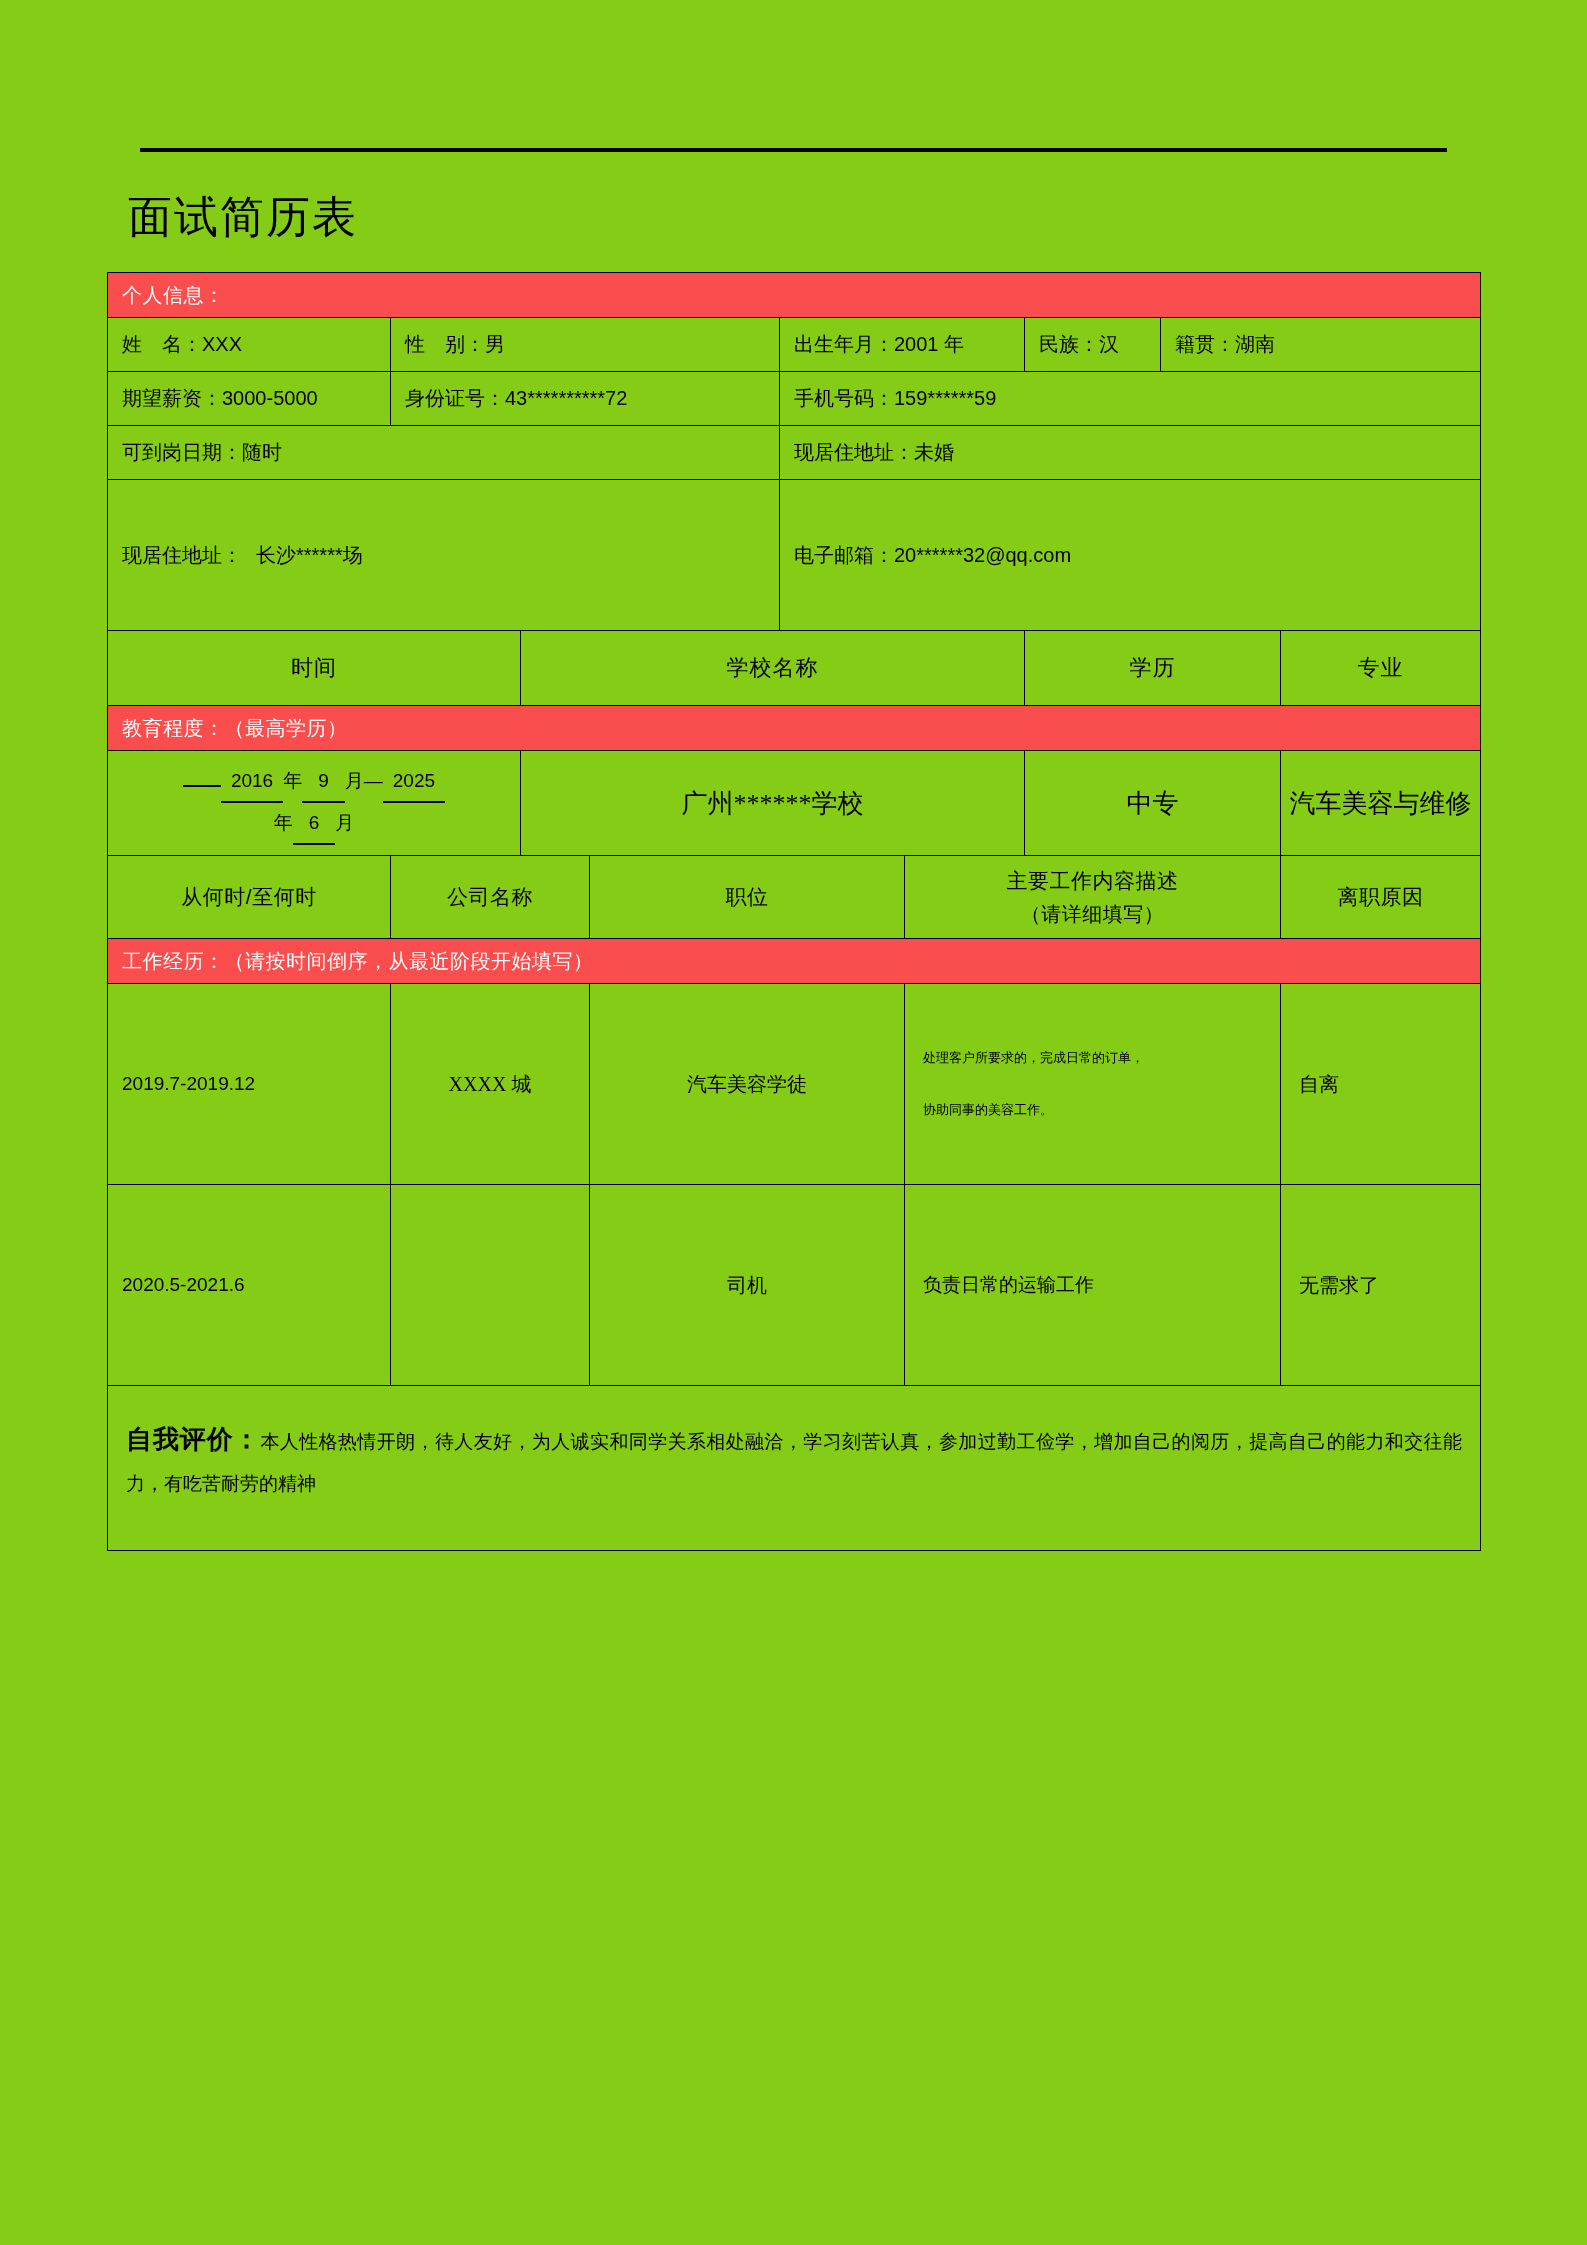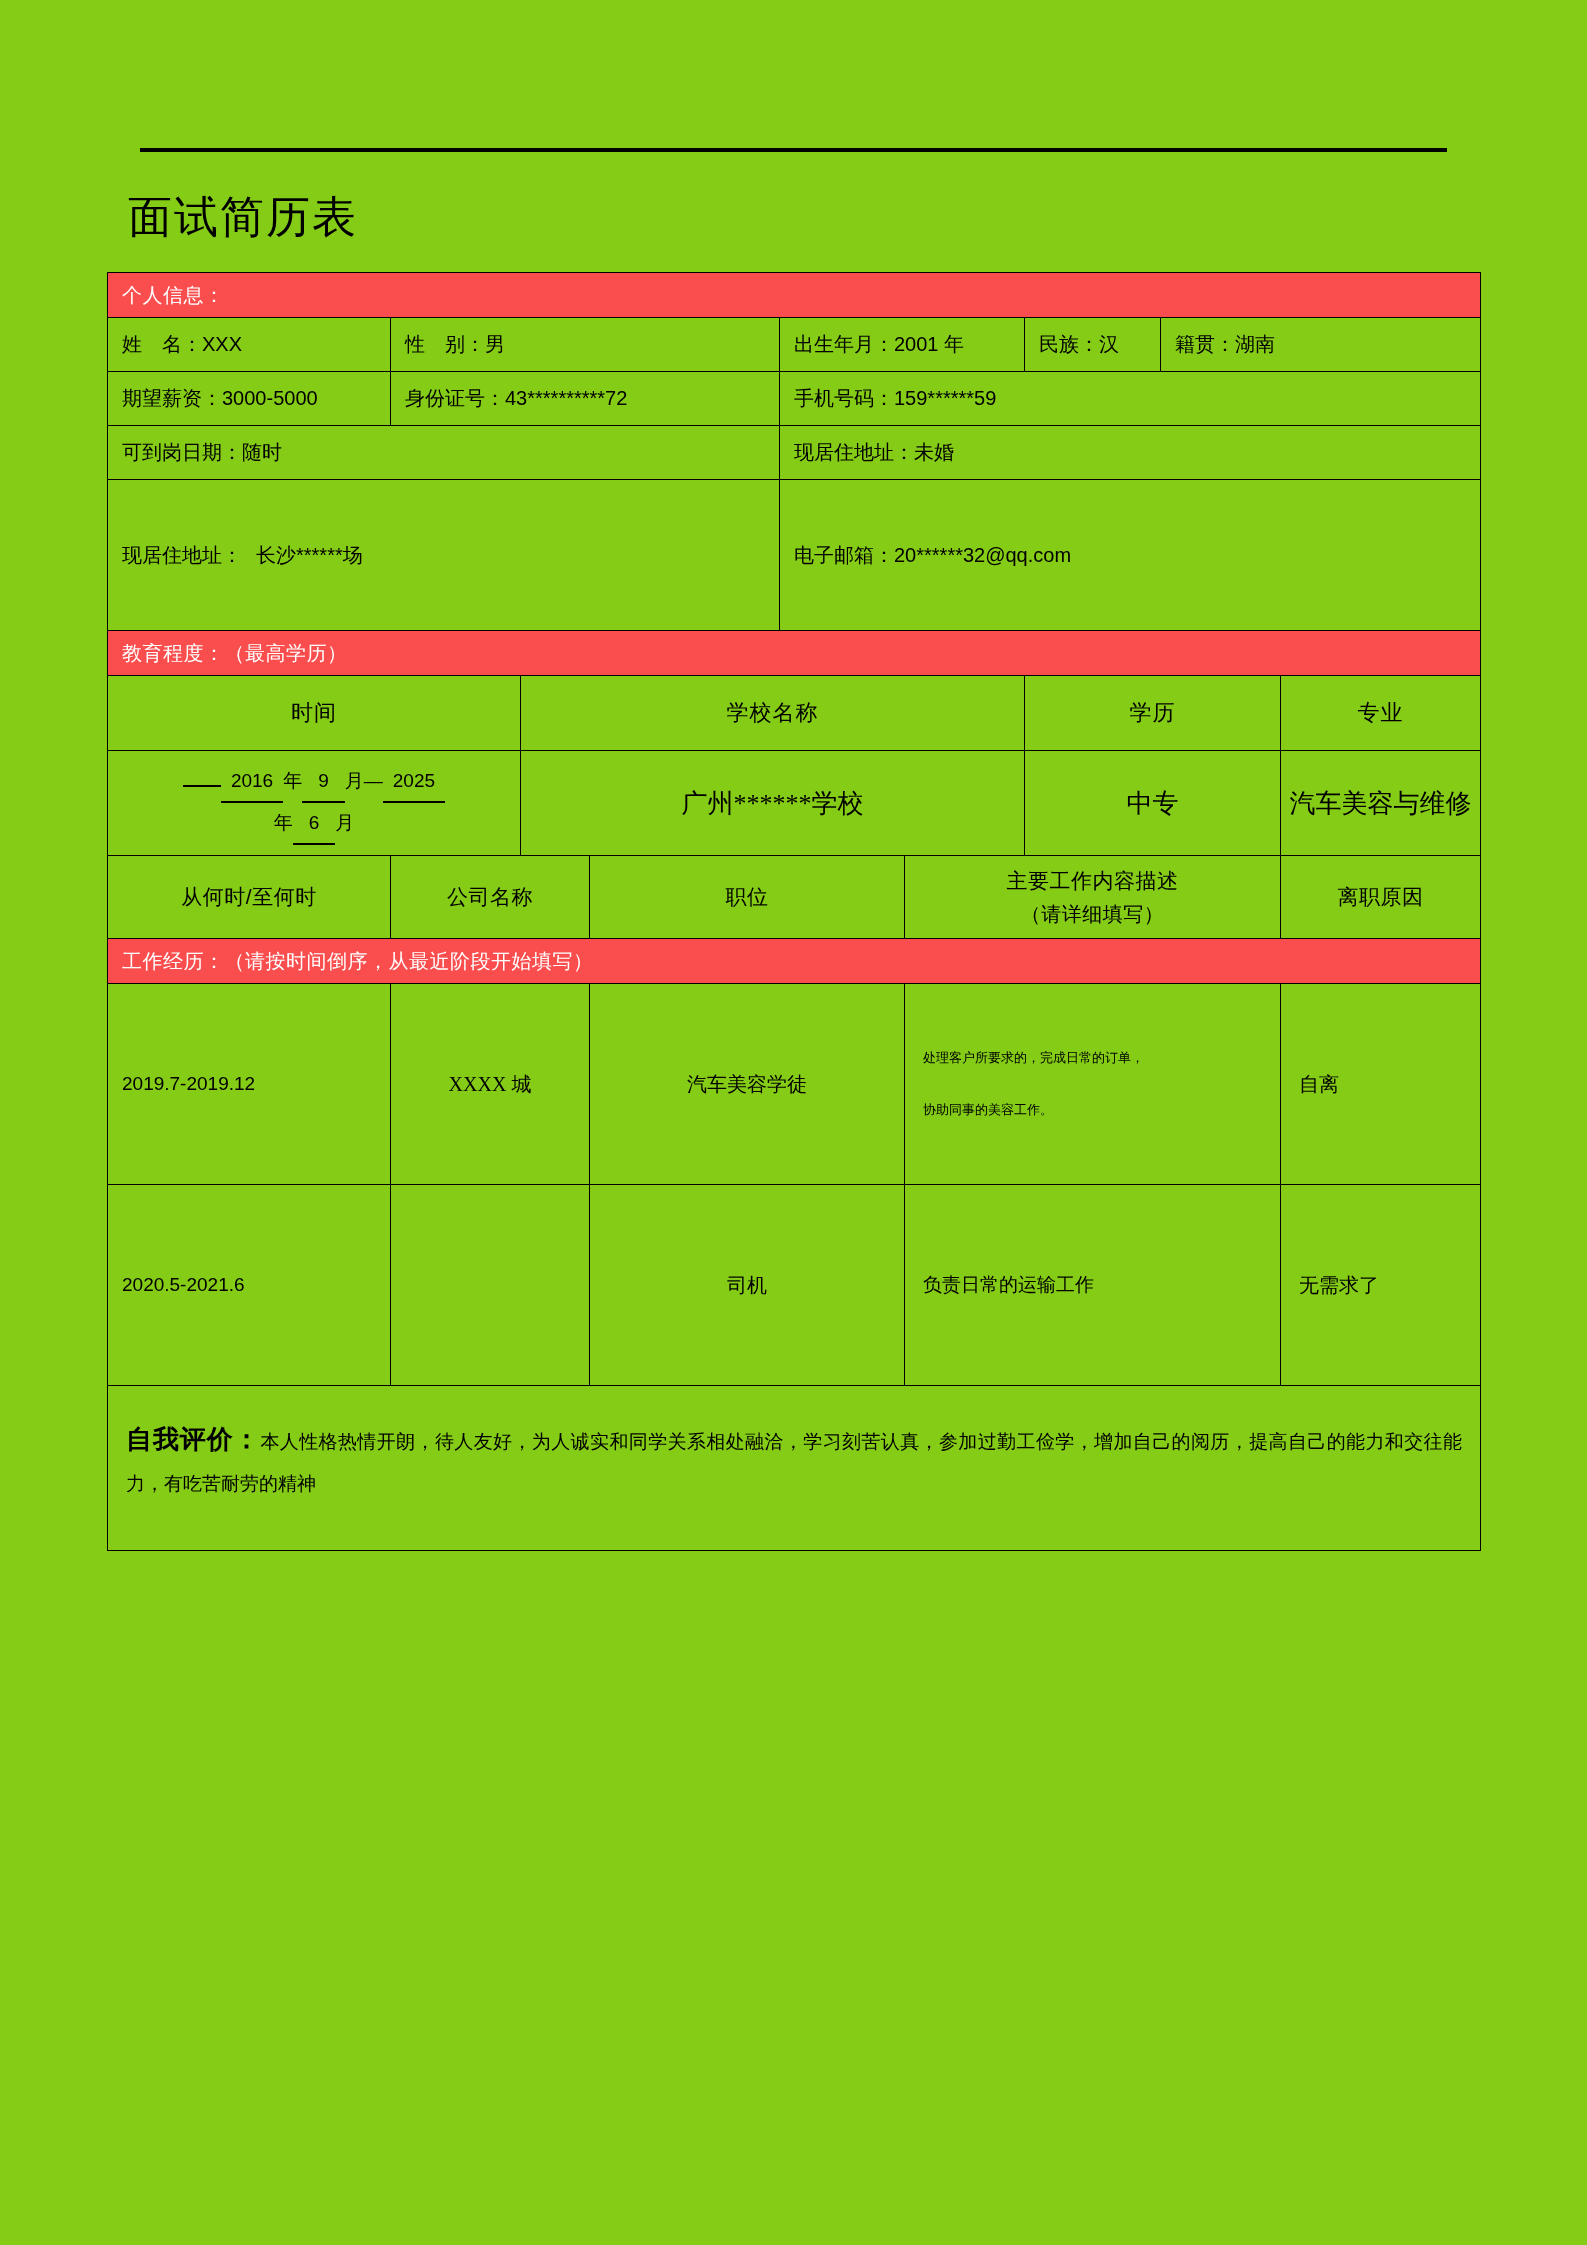--- a/index.html
+++ b/index.html
@@ -201,28 +201,28 @@
       <td class="cell" colspan="5"><span>可到岗日期：</span><span>随时</span></td>
       <td class="cell" colspan="5"><span>现居住地址：</span><span>未婚</span></td>
     </tr>
 
     <tr>
       <td class="cell cell-tall" colspan="5"><span>现居住地址：</span><span class="sp"></span><span>长沙******场</span></td>
       <td class="cell cell-tall" colspan="5"><span>电子邮箱：</span><span>20******32@qq.com</span></td>
     </tr>
 
     <tr>
-      <td class="band" colspan="10">教育程度：（最高学历）</td>
-    </tr>
-
-    <tr>
       <td class="hdr-c" colspan="3">时间</td>
       <td class="hdr-c" colspan="4">学校名称</td>
       <td class="hdr-c" colspan="2">学历</td>
       <td class="hdr-c">专业</td>
+    </tr>
+
+    <tr>
+      <td class="band" colspan="10">教育程度：（最高学历）</td>
     </tr>
 
     <tr>
       <td class="edu-time" colspan="3">
         <span class="ul-pre"></span><span class="ul-num">2016</span><span>年</span><span class="ul-wide">9</span><span>月</span><span>—</span><span class="ul-num">2025</span><br>
         <span>年</span><span class="ul-wide">6</span><span>月</span>
       </td>
       <td class="data-c" colspan="4">广州******学校</td>
       <td class="data-c" colspan="2">中专</td>
       <td class="data-c">汽车美容与维修</td>

